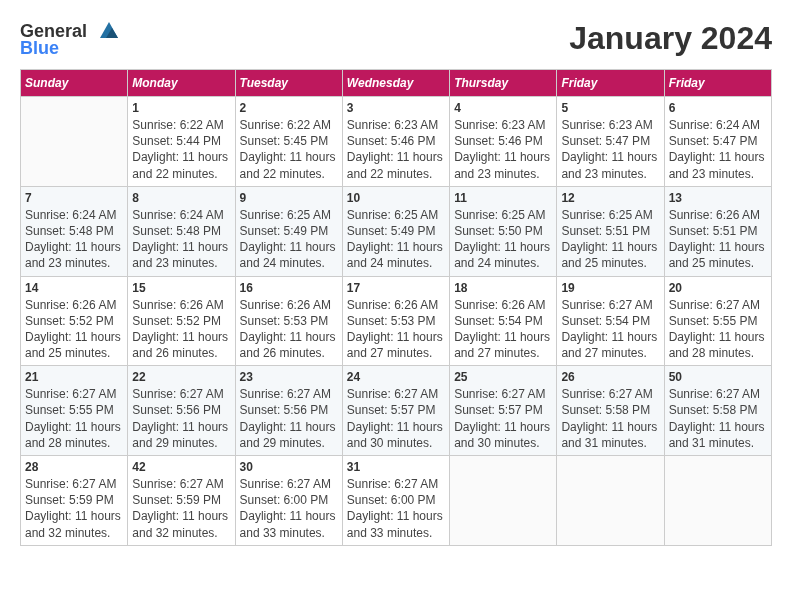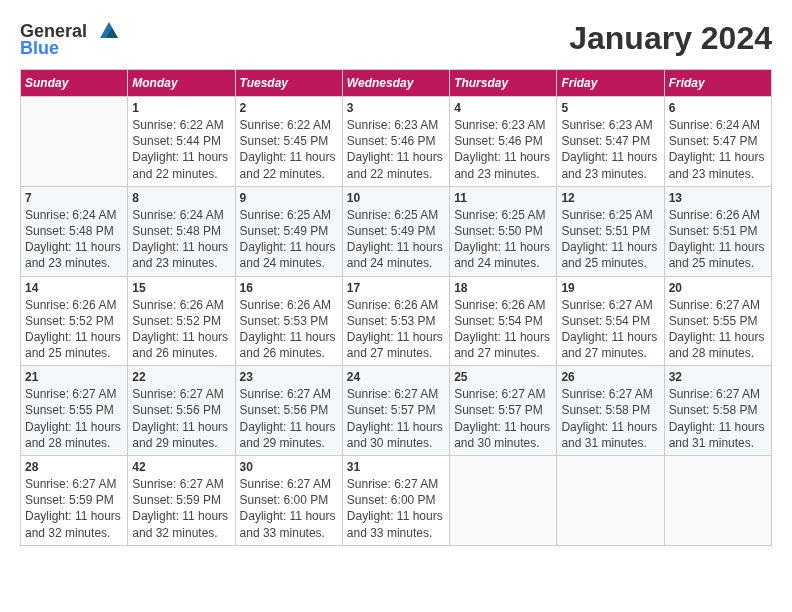--- a/index.html
+++ b/index.html
@@ -306,21 +306,21 @@
 and 30 minutes.</div>
           </td>
           <td>
             <span class="day-number">26</span>
             <div class="day-info" style="white-space: pre-line;">Sunrise: 6:27 AM
 Sunset: 5:58 PM
 Daylight: 11 hours
 and 31 minutes.</div>
           </td>
           <td>
-            <span class="day-number">32</span>
+            <span class="day-number">50</span>
             <div class="day-info" style="white-space: pre-line;">Sunrise: 6:27 AM
 Sunset: 5:58 PM
 Daylight: 11 hours
 and 31 minutes.</div>
           </td>
         </tr>
         <tr>
           <td>
             <span class="day-number">28</span>
             <div class="day-info" style="white-space: pre-line;">Sunrise: 6:27 AM

